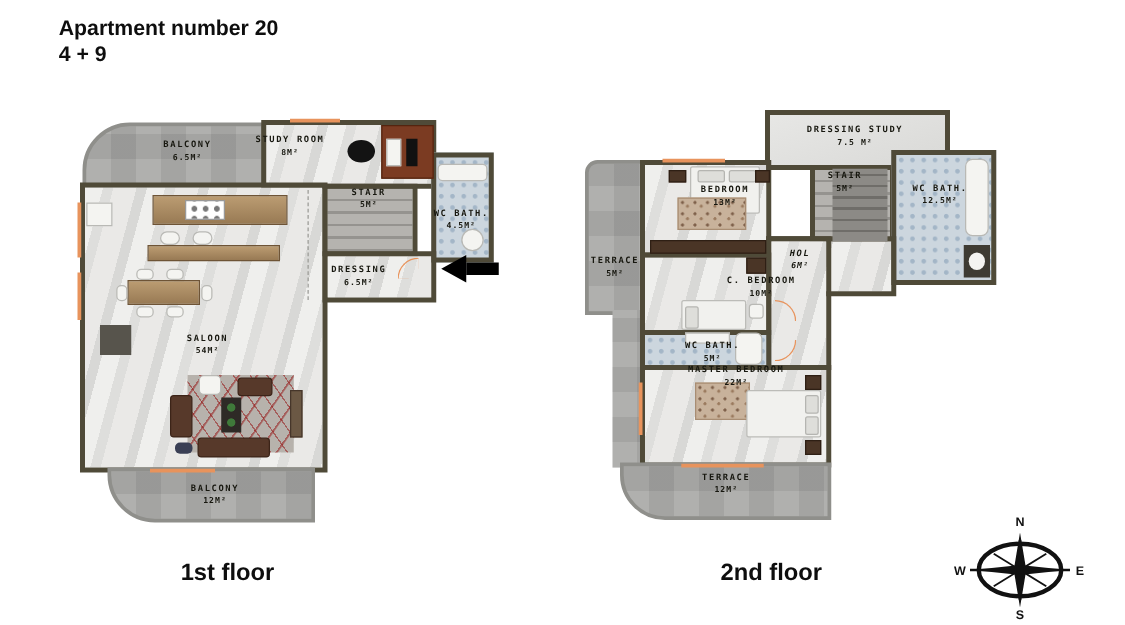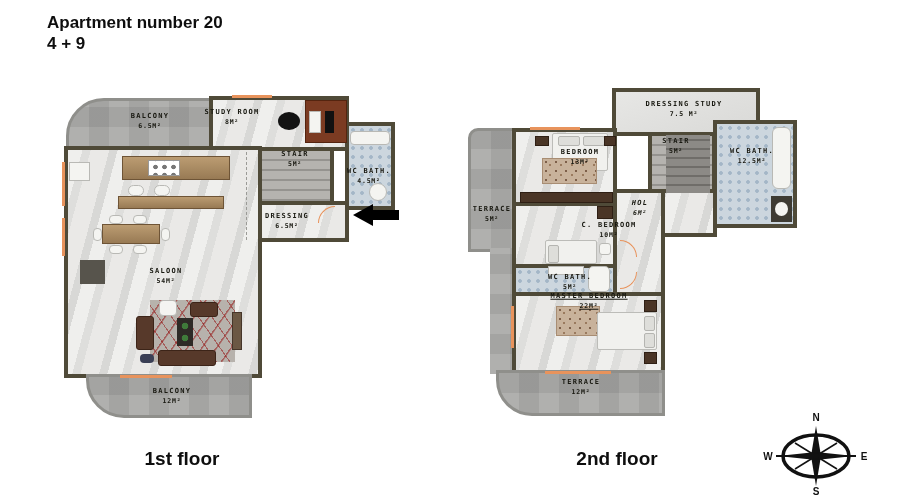--- a/index.html
+++ b/index.html
@@ -220,21 +220,21 @@
     <span class="ra">10M²</span>
   </div>
   <div class="label" style="left:640px;top:208px;font-style:italic;">
     <span class="rn">HOL</span>
     <span class="ra">6M²</span>
   </div>
   <div class="label" style="left:570px;top:282px;">
     <span class="rn">WC BATH.</span>
     <span class="ra">5M²</span>
   </div>
-  <div class="label" style="left:589px;top:301px;text-decoration:underline;">
+  <div class="label" style="left:589px;top:301px;">
     <span class="rn">MASTER BEDROOM</span>
     <span class="ra">22M²</span>
   </div>
   <div class="label" style="left:581px;top:387px;">
     <span class="rn">TERRACE</span>
     <span class="ra">12M²</span>
   </div>
 
   <div class="caption" style="left:182px;top:448px;">1st floor</div>
   <div class="caption" style="left:617px;top:448px;">2nd floor</div>

